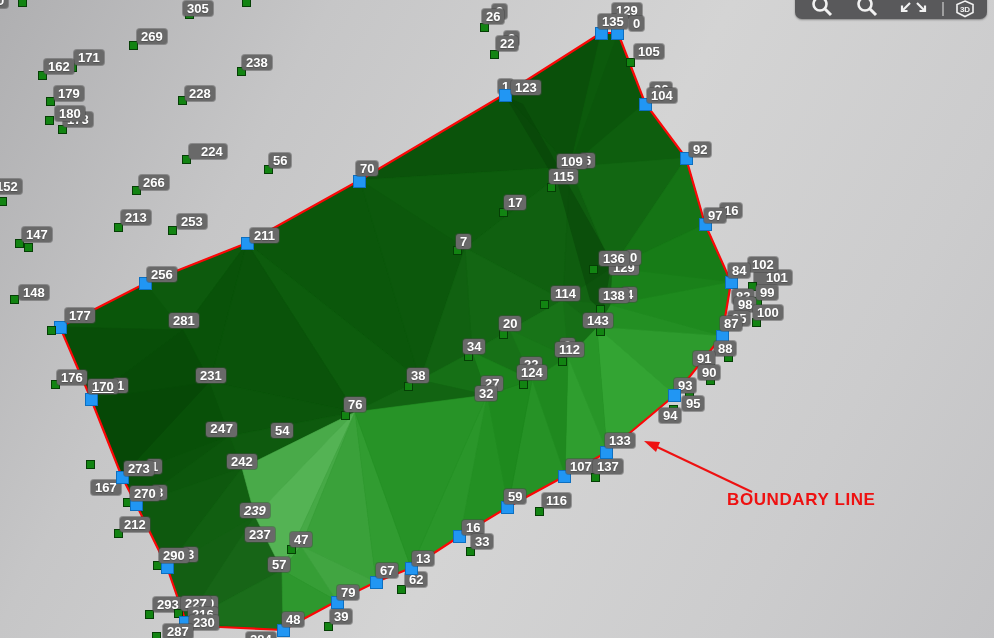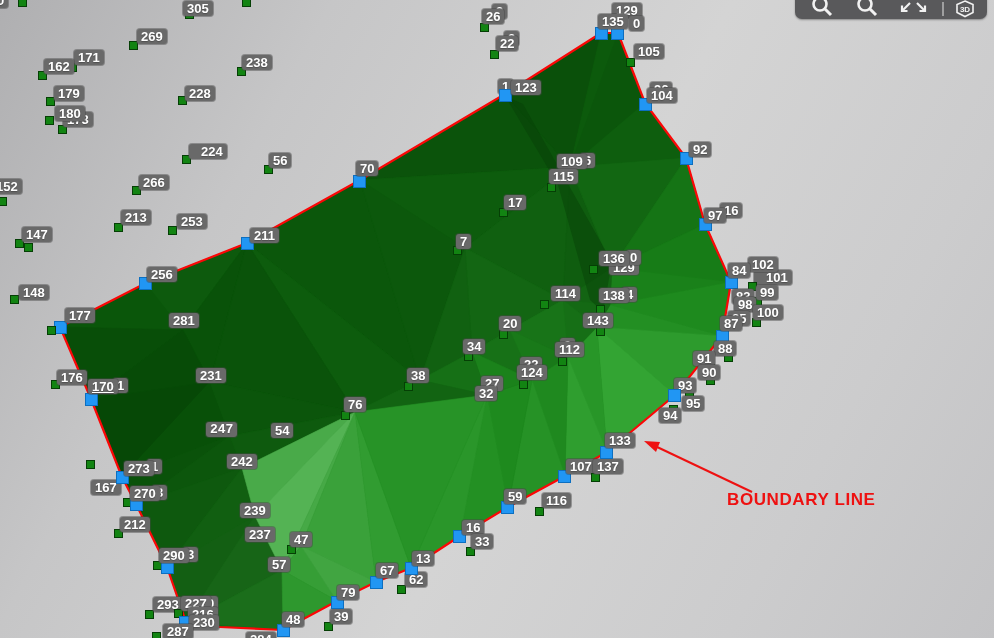--- a/index.html
+++ b/index.html
@@ -233,21 +233,21 @@
       <div class="badge" style="left: 517px; top: 365px;">124</div>
       <div class="mk mg" style="left: 403.5px; top: 381.5px;"></div>
       <div class="badge" style="left: 407px; top: 368px;">38</div>
       <div class="badge" style="left: 481px; top: 376px;">27</div>
       <div class="badge" style="left: 475px; top: 386px;">32</div>
       <div class="badge" style="left: 169px; top: 313px;">281</div>
       <div class="badge" style="left: 196px; top: 368px;">231</div>
       <div class="badge" style="left: 206px; top: 422px; font-family: Liberation Mono, monospace;">247</div>
       <div class="badge" style="left: 271px; top: 423px;">54</div>
       <div class="badge" style="left: 227px; top: 454px;">242</div>
-      <div class="badge" style="left: 240px; top: 503px;">239</div>
+      <div class="badge" style="left: 240px; top: 503px; font-style: italic;">239</div>
       <div class="badge" style="left: 245px; top: 527px;">237</div>
       <div class="mk mg" style="left: 286.5px; top: 544.5px;"></div>
       <div class="badge" style="left: 290px; top: 532px;">47</div>
       <div class="badge" style="left: 268px; top: 557px;">57</div>
       <div class="mk mg" style="left: 340.5px; top: 410.5px;"></div>
       <div class="badge" style="left: 344px; top: 397px;">76</div>
       <div class="mk mb" style="left: 53.5px; top: 320.5px;"></div>
       <div class="badge" style="left: 65px; top: 308px;">177</div>
       <div class="mk mg" style="left: 46.5px; top: 325.5px;"></div>
       <div class="mk mb" style="left: 138.5px; top: 276.5px;"></div>

